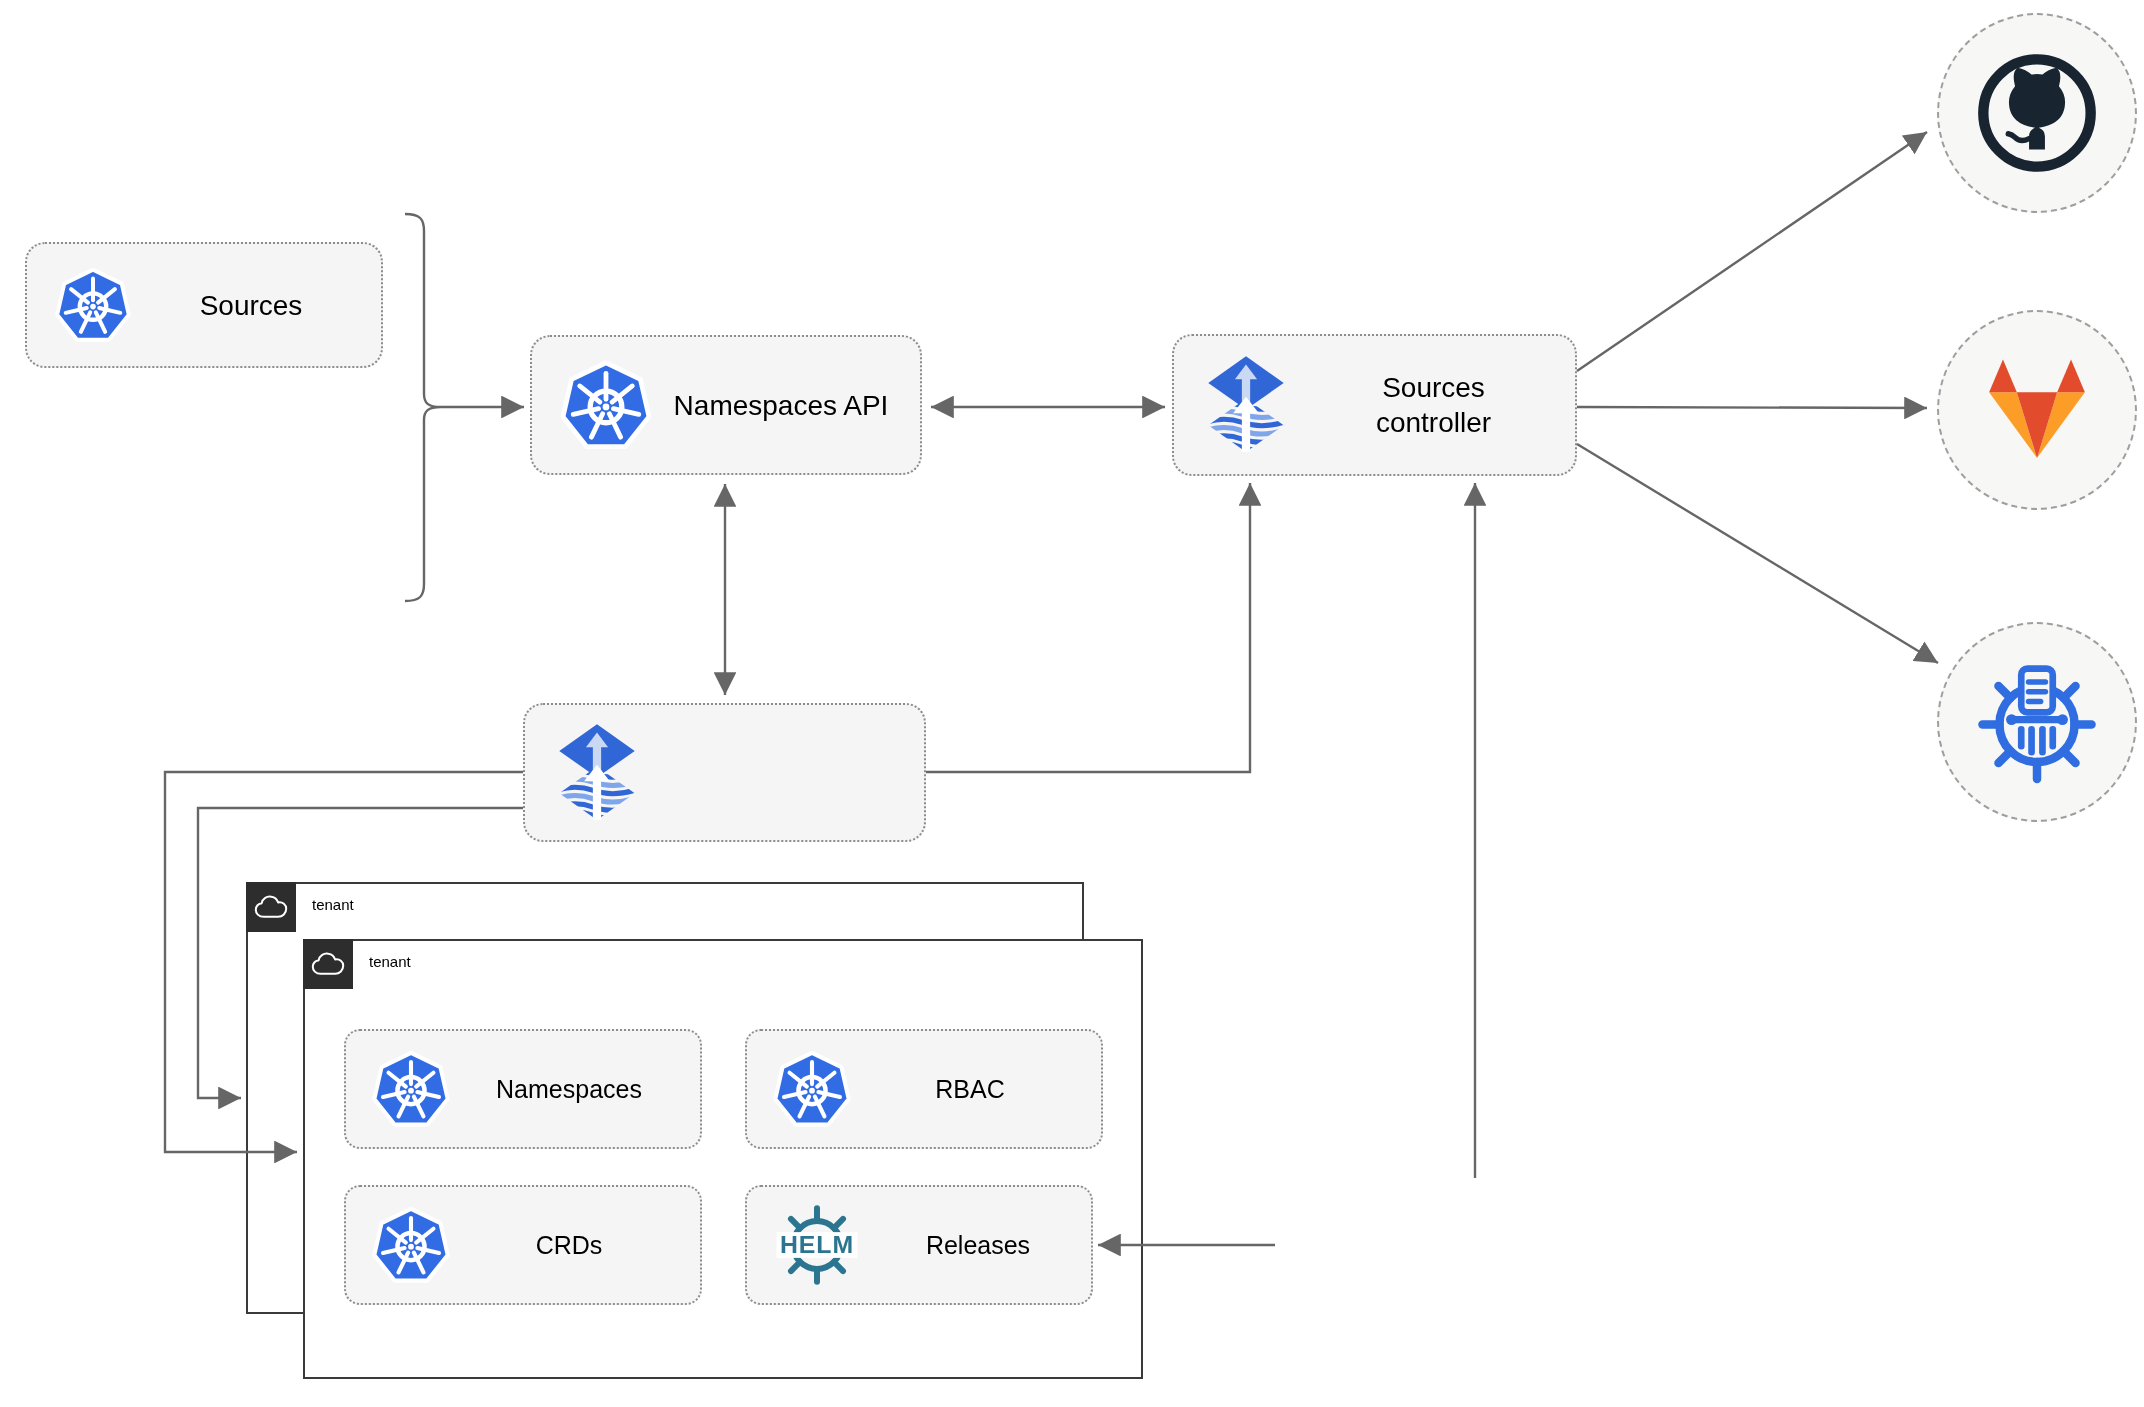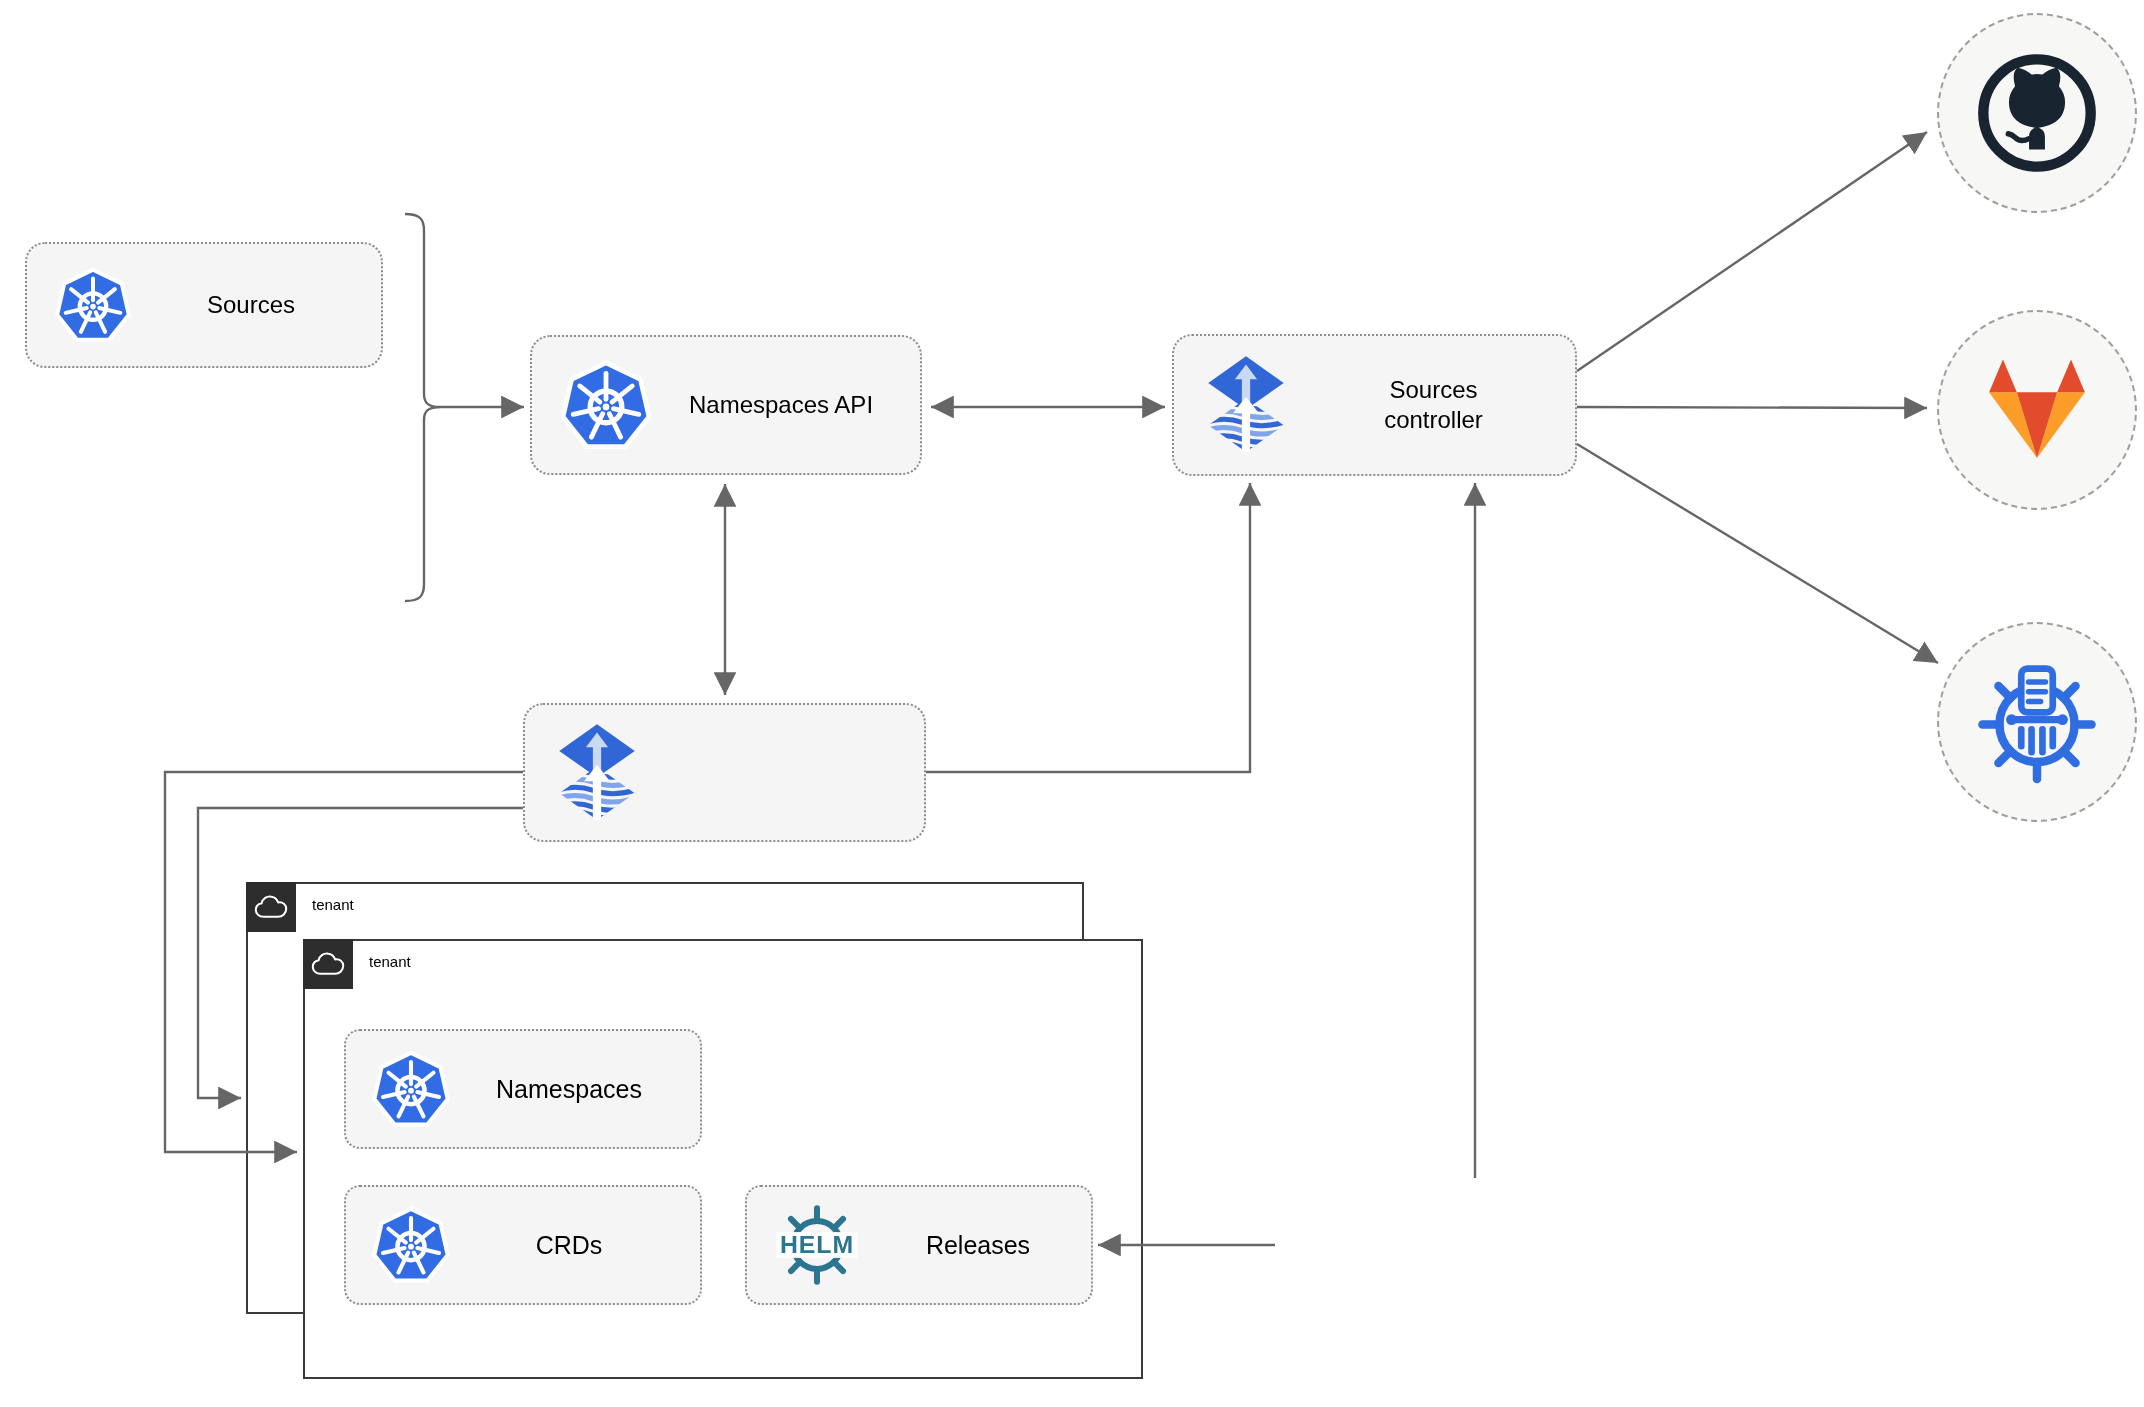--- a/index.html
+++ b/index.html
@@ -2,21 +2,21 @@
 <html style="--k8s_blue: #326ce5; --flux_blue: #3066d6; --flux_light: #c9d8f3; --flux_stripe_light: #7fa5ea; --helm_teal: #2b7590; --github_dark: #182430; --gitlab_red: #e24b2b; --gitlab_orange: #fc9d28; --chartmuseum_blue: #2f6de1; --line_gray: #666666; --box_fill: #f5f5f5; --box_border: #8c8c8c; --tenant_border: #3a3a3a; --tab_dark: #2d2d2d; --circle_fill: #f7f7f5; --circle_border: #9e9e9e; --text: #000000;"><head>
 <meta charset="utf-8">
 <style>
   html,body{margin:0;padding:0;background:#fff;}
   .canvas{position:relative;width:2144px;height:1407px;background:#ffffff;overflow:hidden;
           font-family:"Liberation Sans", sans-serif;color:var(--text,#000);}
   
   .node{position:absolute;display:flex;align-items:center;background:var(--box_fill,#f5f5f5);
         border:2px dotted var(--box_border,#8c8c8c);border-radius:20px;box-sizing:border-box;z-index:3;}
   .node .icon{flex:0 0 auto;display:flex;align-items:center;justify-content:center;margin-left:26px;}
-  .node .lbl{flex:1 1 auto;text-align:center;font-size:24px;line-height:1.25;padding:0 18px 0 6px;}
+  .node .lbl{flex:1 1 auto;text-align:center;font-size:28px;line-height:1.25;padding:0 18px 0 6px;}
   
   .tenant{position:absolute;background:#ffffff;border:2px solid var(--tenant_border,#3a3a3a);box-sizing:border-box;}
   .tenant .tab{position:absolute;left:-2px;top:-2px;width:50px;height:50px;background:var(--tab_dark,#2d2d2d);
                display:flex;align-items:center;justify-content:center;}
   .tenant .tlabel{position:absolute;left:64px;top:12px;font-size:15px;}
   
   .inner{position:absolute;display:flex;align-items:center;background:var(--box_fill,#f5f5f5);
          border:2px dotted var(--box_border,#8c8c8c);border-radius:16px;box-sizing:border-box;}
   .inner .icon{flex:0 0 auto;margin-left:24px;display:flex;align-items:center;}
   .inner .lbl{flex:1 1 auto;text-align:center;font-size:25px;padding-right:14px;}
@@ -151,20 +151,28 @@
     <div class="tlabel">tenant</div>
 
     <div class="inner" style="left:39px;top:88px;width:358px;height:120px;">
       <span class="icon">
           <svg width="82" height="82">
             <use href="#sym-k8s"></use>
           </svg>
         </span>
       <span class="lbl">Namespaces</span>
     </div>
+    <div class="inner" style="left:440px;top:88px;width:358px;height:120px;">
+      <span class="icon">
+          <svg width="82" height="82">
+            <use href="#sym-k8s"></use>
+          </svg>
+        </span>
+      <span class="lbl">RBAC</span>
+    </div>
     <div class="inner" style="left:39px;top:244px;width:358px;height:120px;">
       <span class="icon">
           <svg width="82" height="82">
             <use href="#sym-k8s"></use>
           </svg>
         </span>
       <span class="lbl">CRDs</span>
     </div>
     <div class="inner" style="left:440px;top:244px;width:348px;height:120px;gap:16px;">
       <span class="icon">

